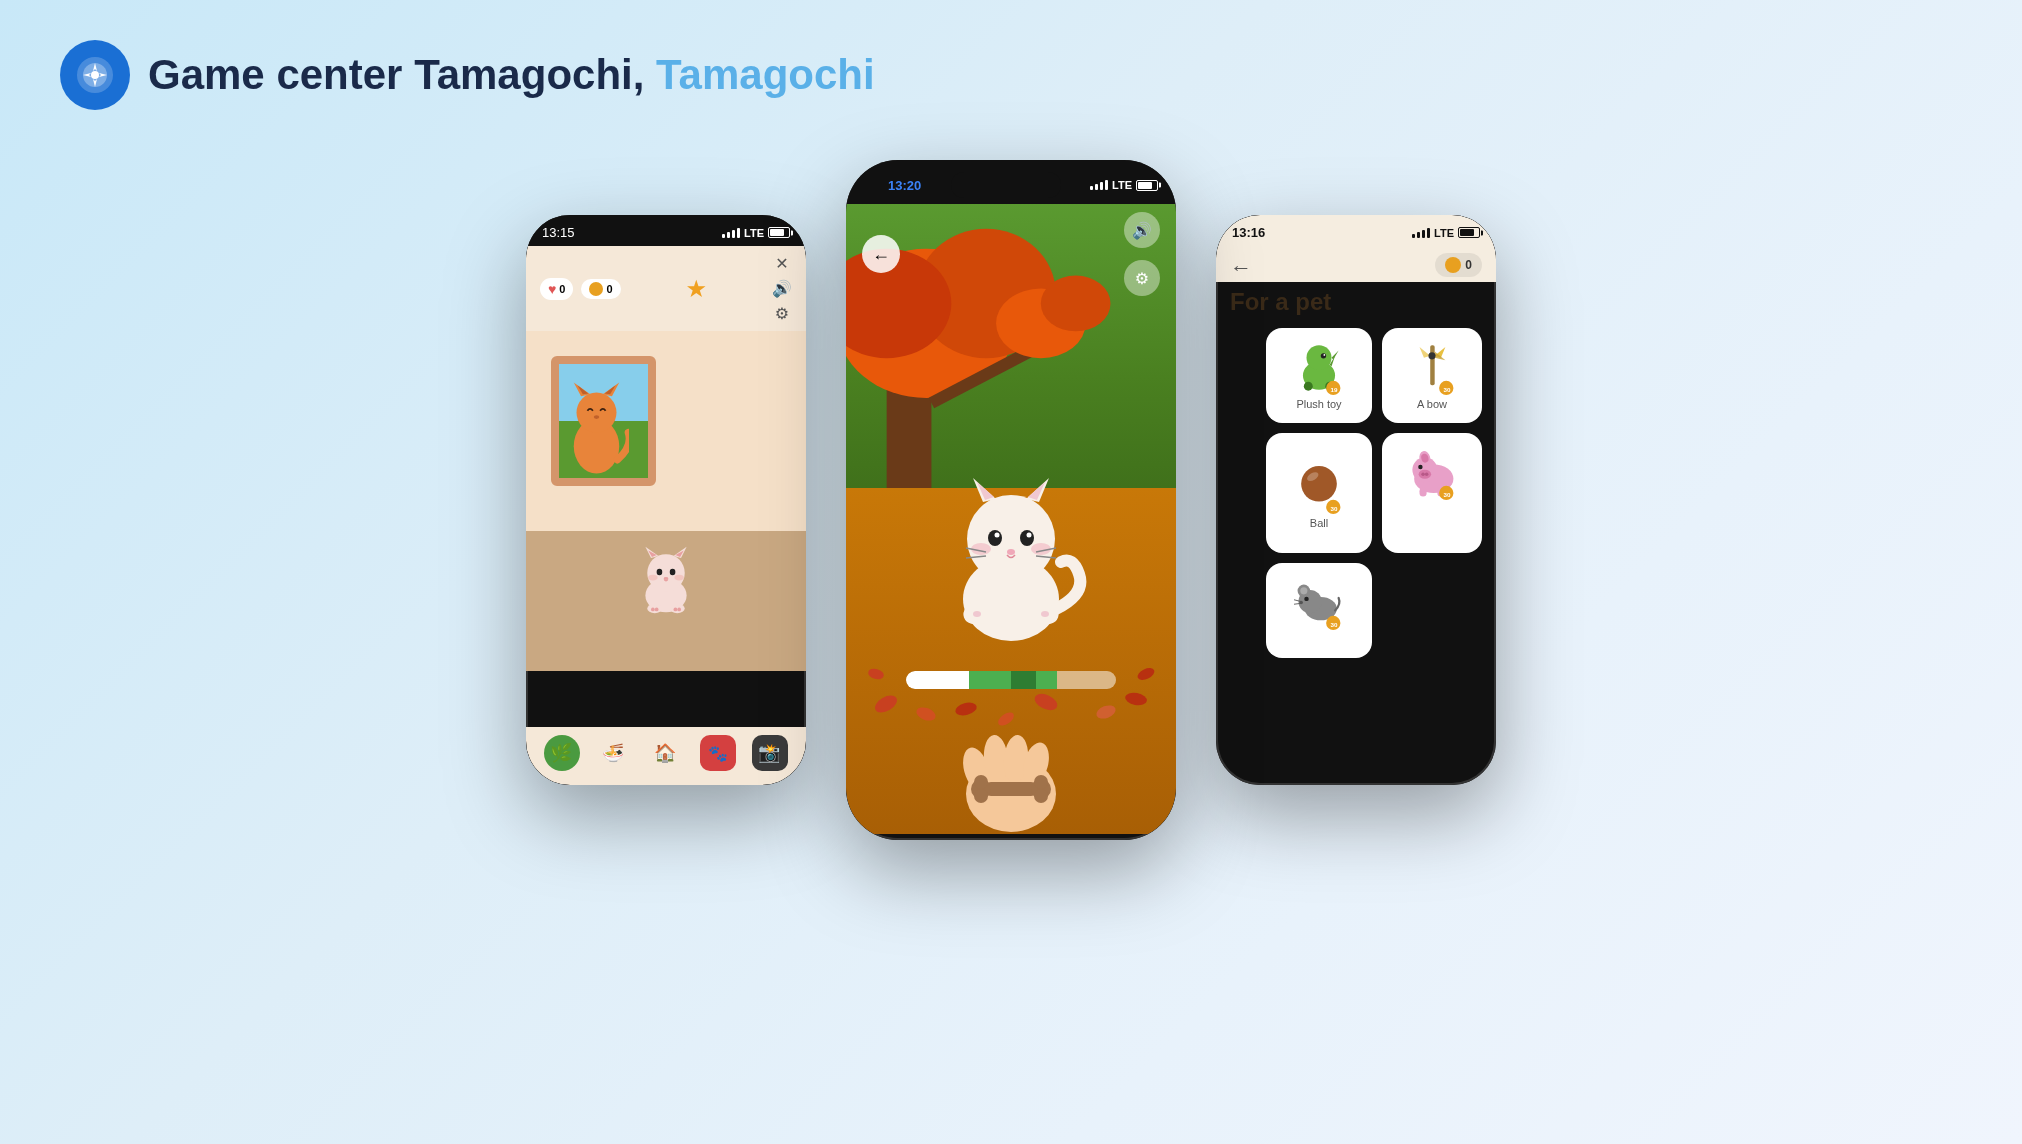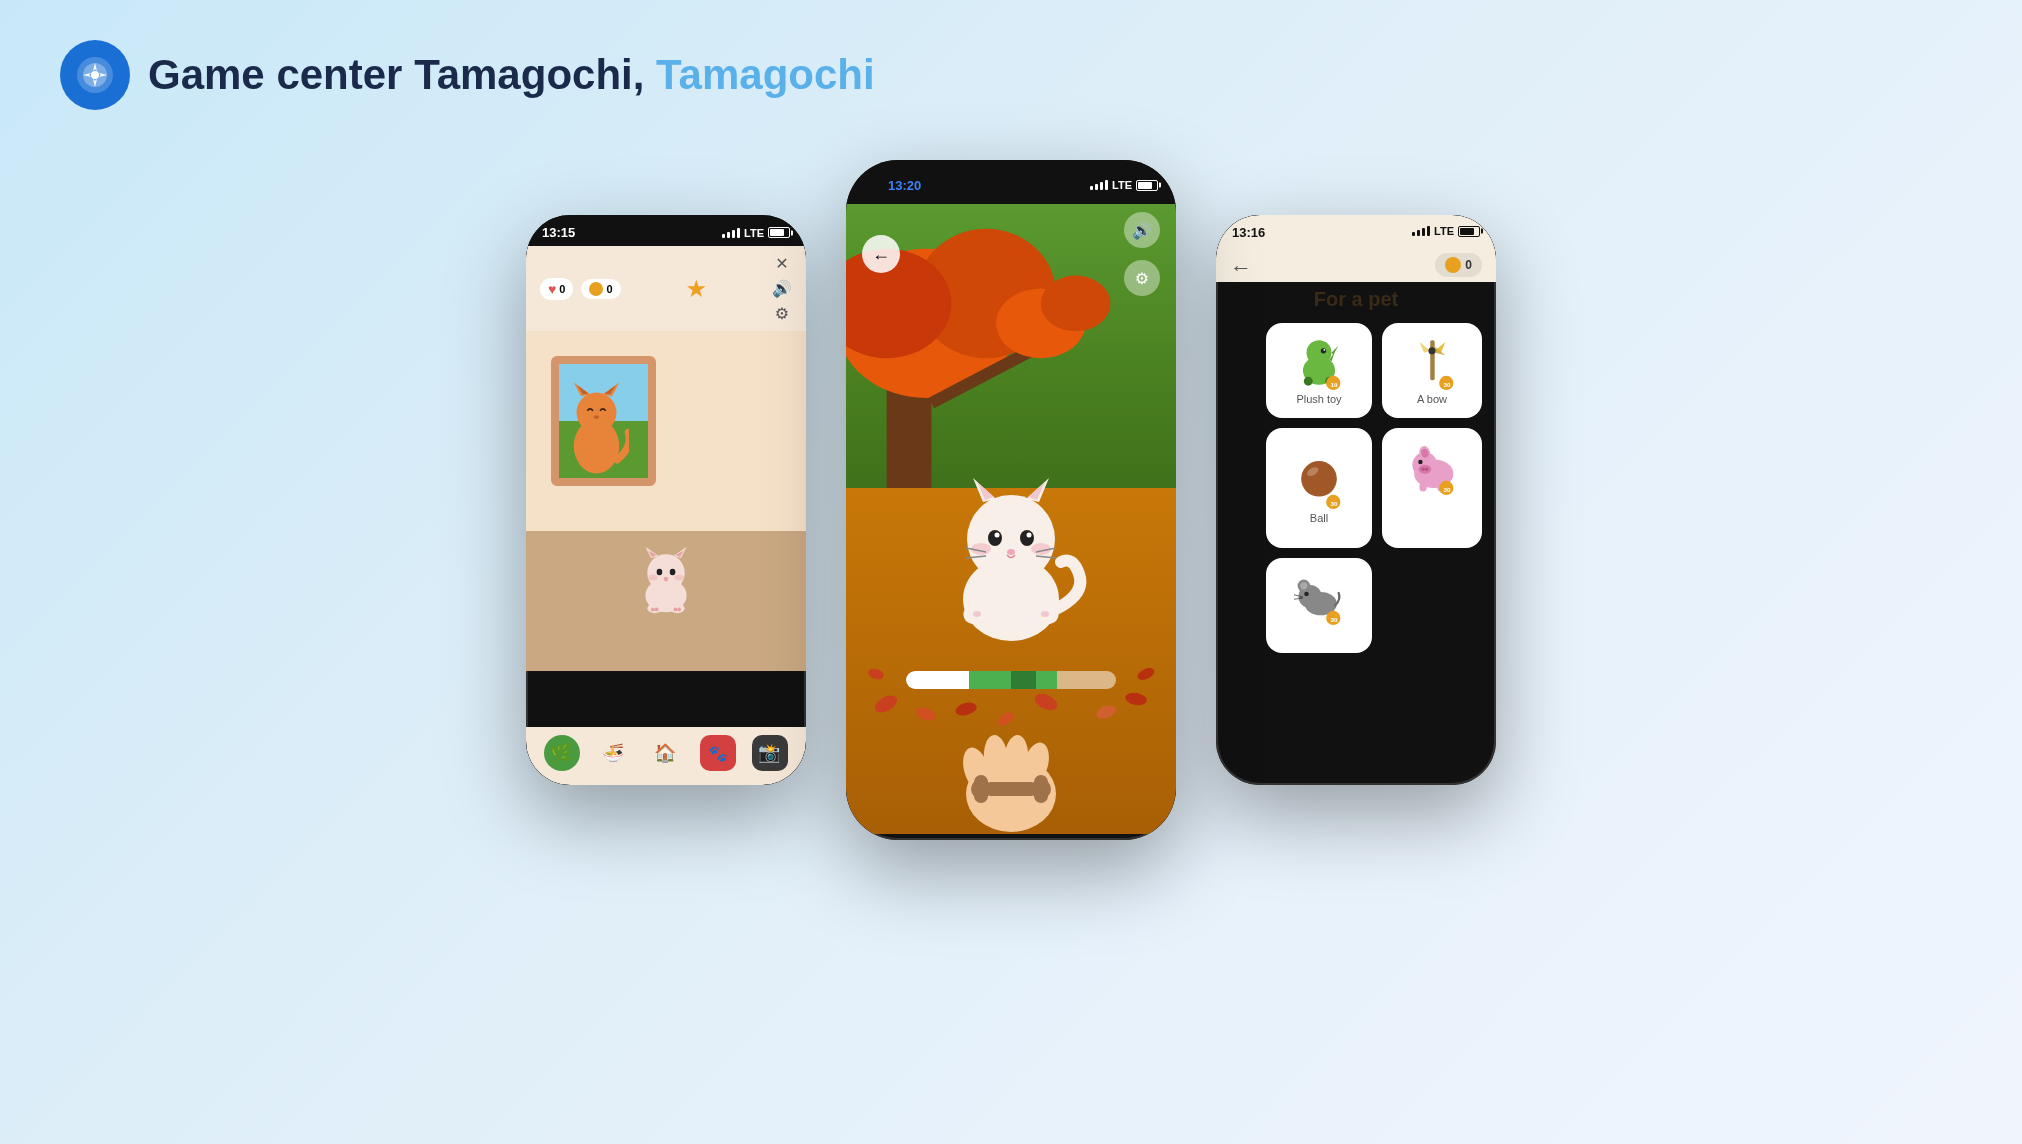--- a/index.html
+++ b/index.html
@@ -170,21 +170,21 @@
     <span class="black-part">Game center Tamagochi,</span><span class="blue-part"> Tamagochi</span>
   </h1>
 </div>
 
 <div class="phones-container">
 
   <div class="phone phone-left">
     <div class="phone-screen">
 
       <div style="background:#111; padding: 10px 16px 6px; display:flex; justify-content:space-between; align-items:center;">
-        <span style="color:#fff; font-size:13px; font-weight:700;text-align:right;">13:15</span>
+        <span style="color:#fff; font-size:13px; font-weight:400;text-align:right;">13:15</span>
         <div style="display:flex; align-items:center; gap:4px;">
           <div class="signal-bars white">
             <span></span>
               <span></span>
               <span></span>
               <span></span>
           </div>
           <span style="color:#fff; font-size:11px; font-weight:700;">LTE</span>
           <div class="battery white">
             <div class="battery-fill"></div>
@@ -407,21 +407,21 @@
           <circle cx="35" cy="92" r="7" fill="#a0724a"></circle>
           <circle cx="95" cy="92" r="7" fill="#a0724a"></circle>
         </svg>
       </div>
     </div>
   </div>
 
   <div class="phone phone-right">
     <div class="phone-screen">
 
-      <div style="background:#f5ede0; padding: 10px 16px 6px; display:flex; justify-content:space-between; align-items:flex-start;">
+      <div style="background:#f5ede0; padding: 10px 16px 6px; display:flex; justify-content:space-between; align-items:center;">
         <span style="color:#111; font-size:13px; font-weight:600;">13:16</span>
         <div style="display:flex; align-items:center; gap:4px;">
           <div class="signal-bars">
             <span></span>
               <span></span>
               <span></span>
               <span></span>
           </div>
           <span style="color:#111; font-size:11px; font-weight:700;">LTE</span>
           <div class="battery">
@@ -431,21 +431,21 @@
       </div>
 
       <div style="display:flex; justify-content:space-between; align-items:center; padding:6px 14px 4px; background:#f5ede0;">
         <div style="font-size:22px; cursor:pointer; color:#555;">←</div>
         <div style="display:flex; align-items:center; gap:4px; background:rgba(0,0,0,0.07); border-radius:12px; padding:4px 10px;">
           <div style="width:16px; height:16px; background:#e8a020; border-radius:50%;"></div>
           <span style="font-size:12px; font-weight:700; color:#333;">0</span>
         </div>
       </div>
 
-      <h2 style="text-align:center; font-size:20px; font-weight:800; color:#3a2a18; padding:6px 14px 12px;">For a pet</h2>
+      <h2 style="font-size:24px; font-weight:800; color:#3a2a18; padding:6px 14px 12px;">For a pet</h2>
 
       <div style="display:grid; grid-template-columns:1fr 1fr; gap:10px; padding:0 14px;margin-left:36px;">
 
         <div style="background:white; border-radius:16px; padding:10px; display:flex; flex-direction:column; align-items:center; min-height:95px; position:relative;">
           <svg viewBox="0 0 60 65" style="width:58px; height:58px;">
 
             <ellipse cx="30" cy="42" rx="18" ry="16" fill="#6ab840"></ellipse>
             <circle cx="30" cy="22" r="14" fill="#6ab840"></circle>
 
             <polygon points="42,30 48,20 44,32" fill="#5a9830"></polygon>

